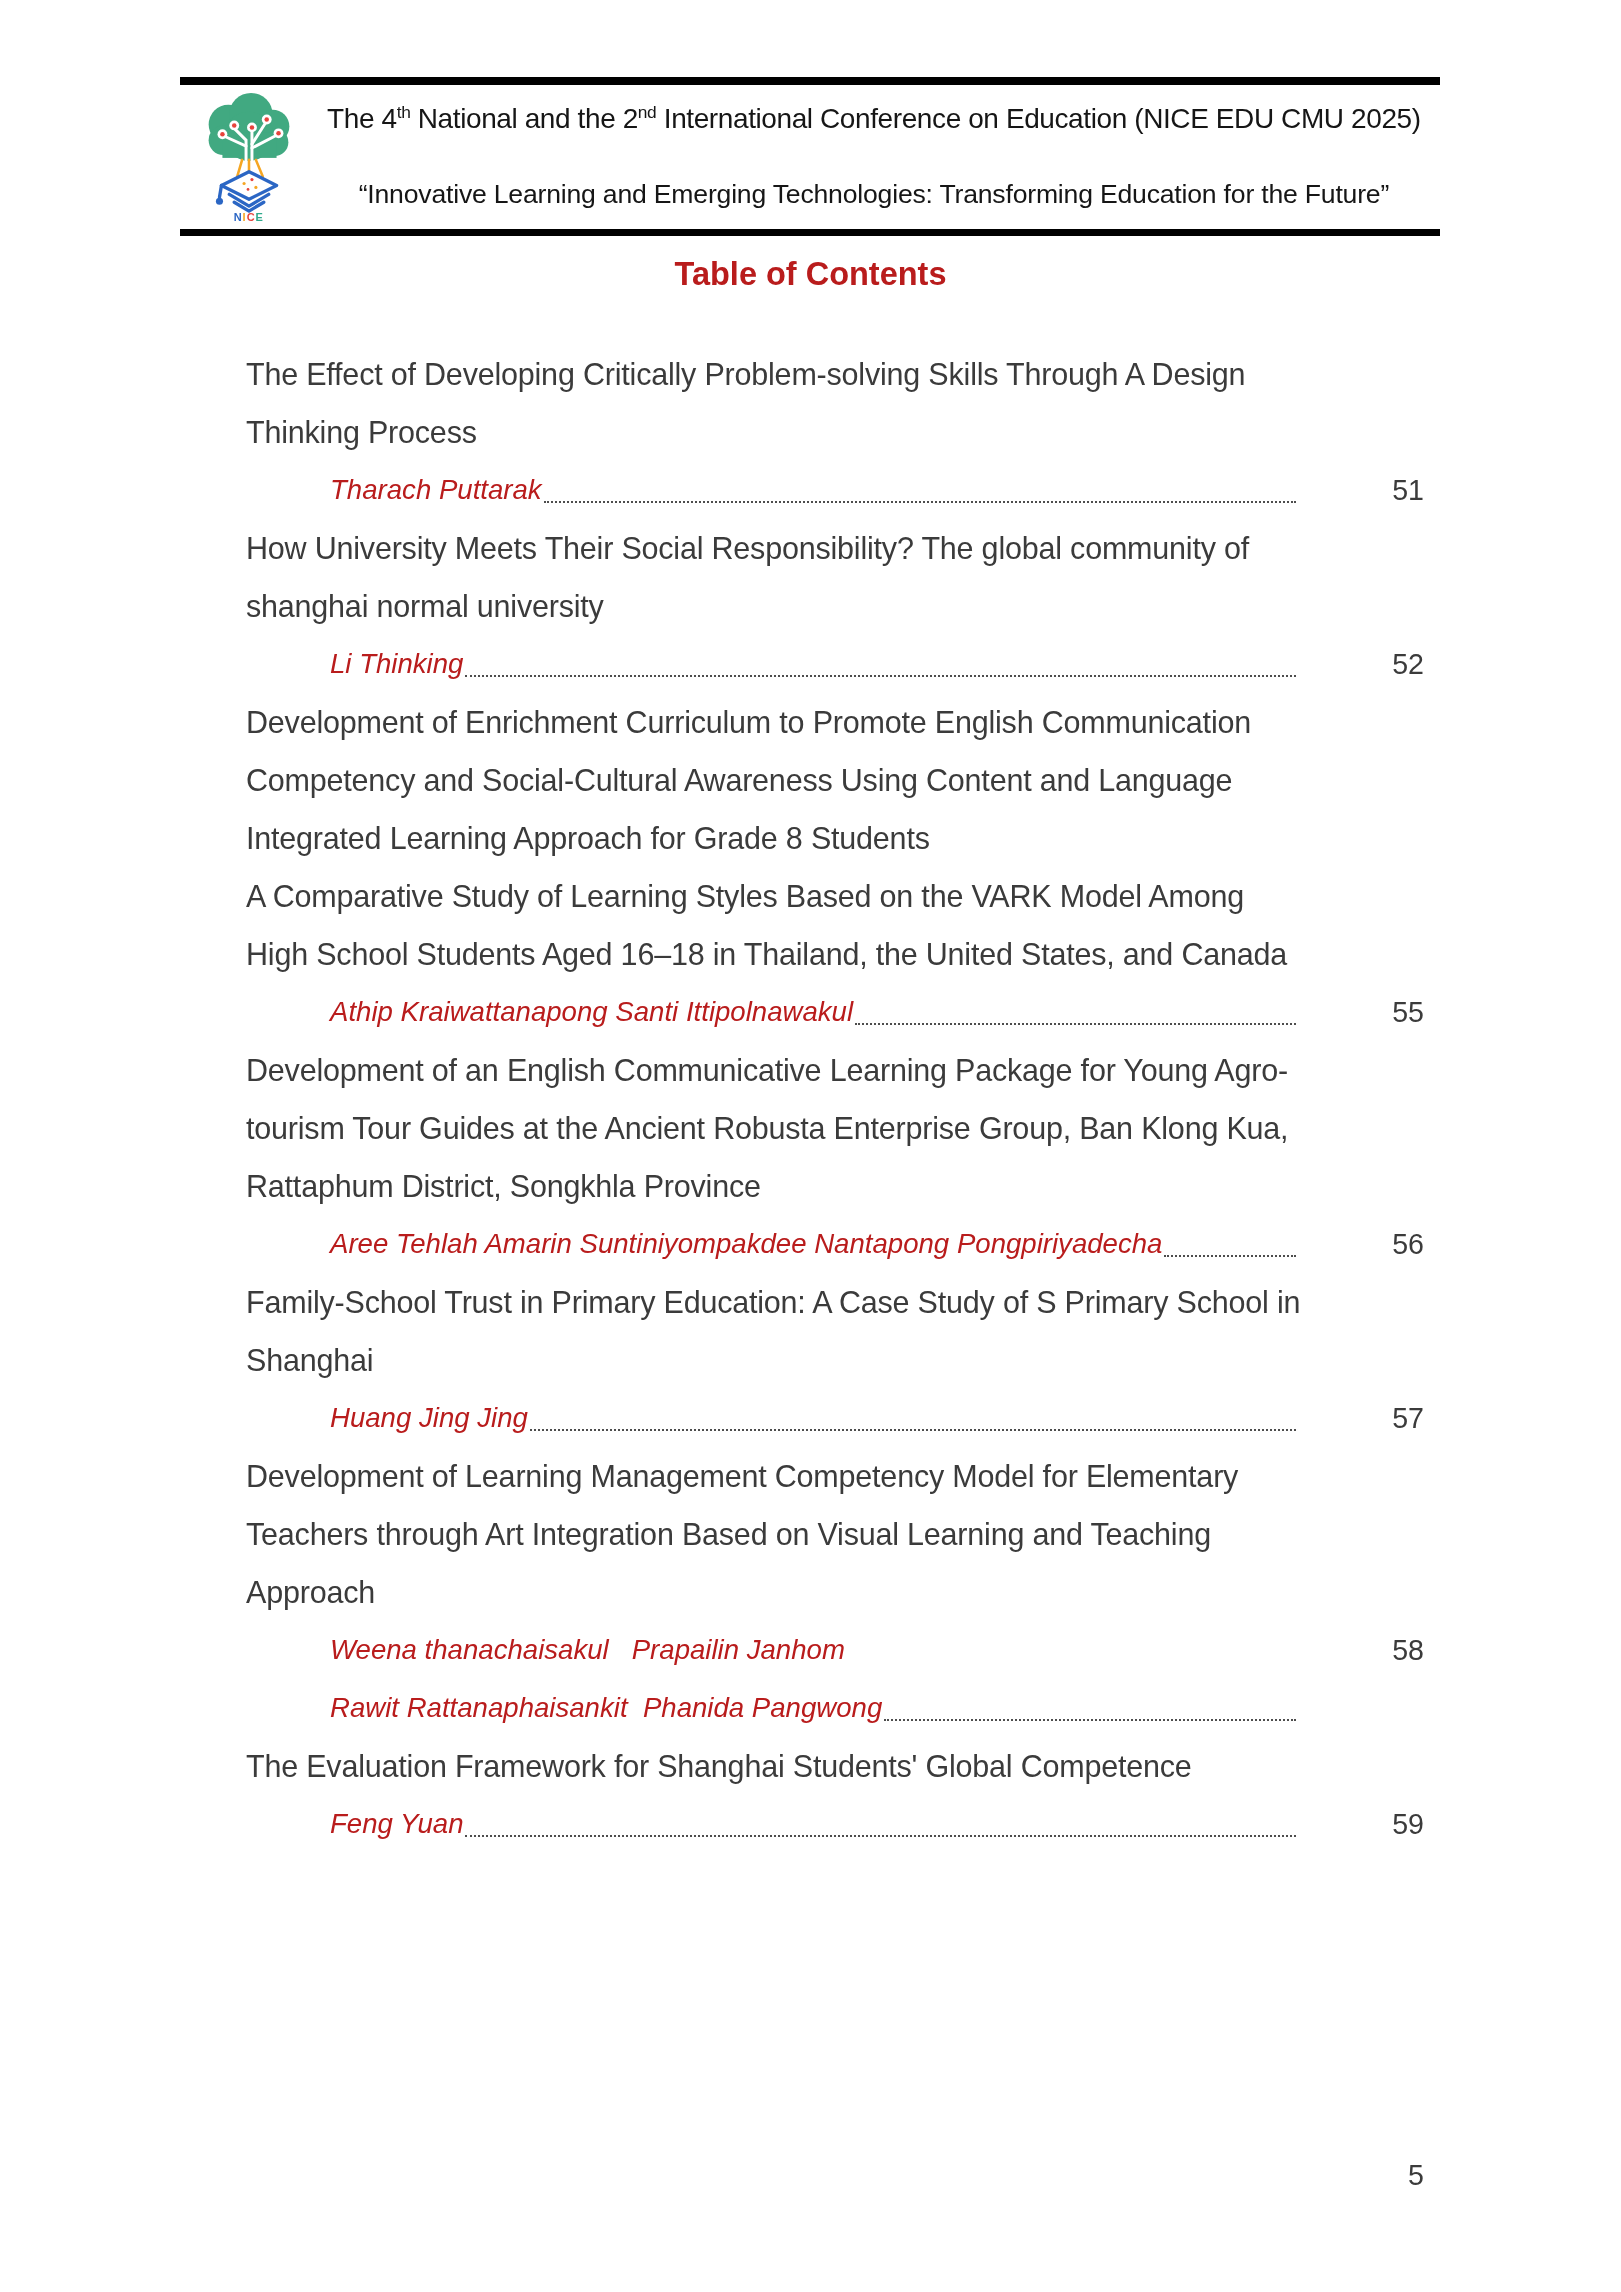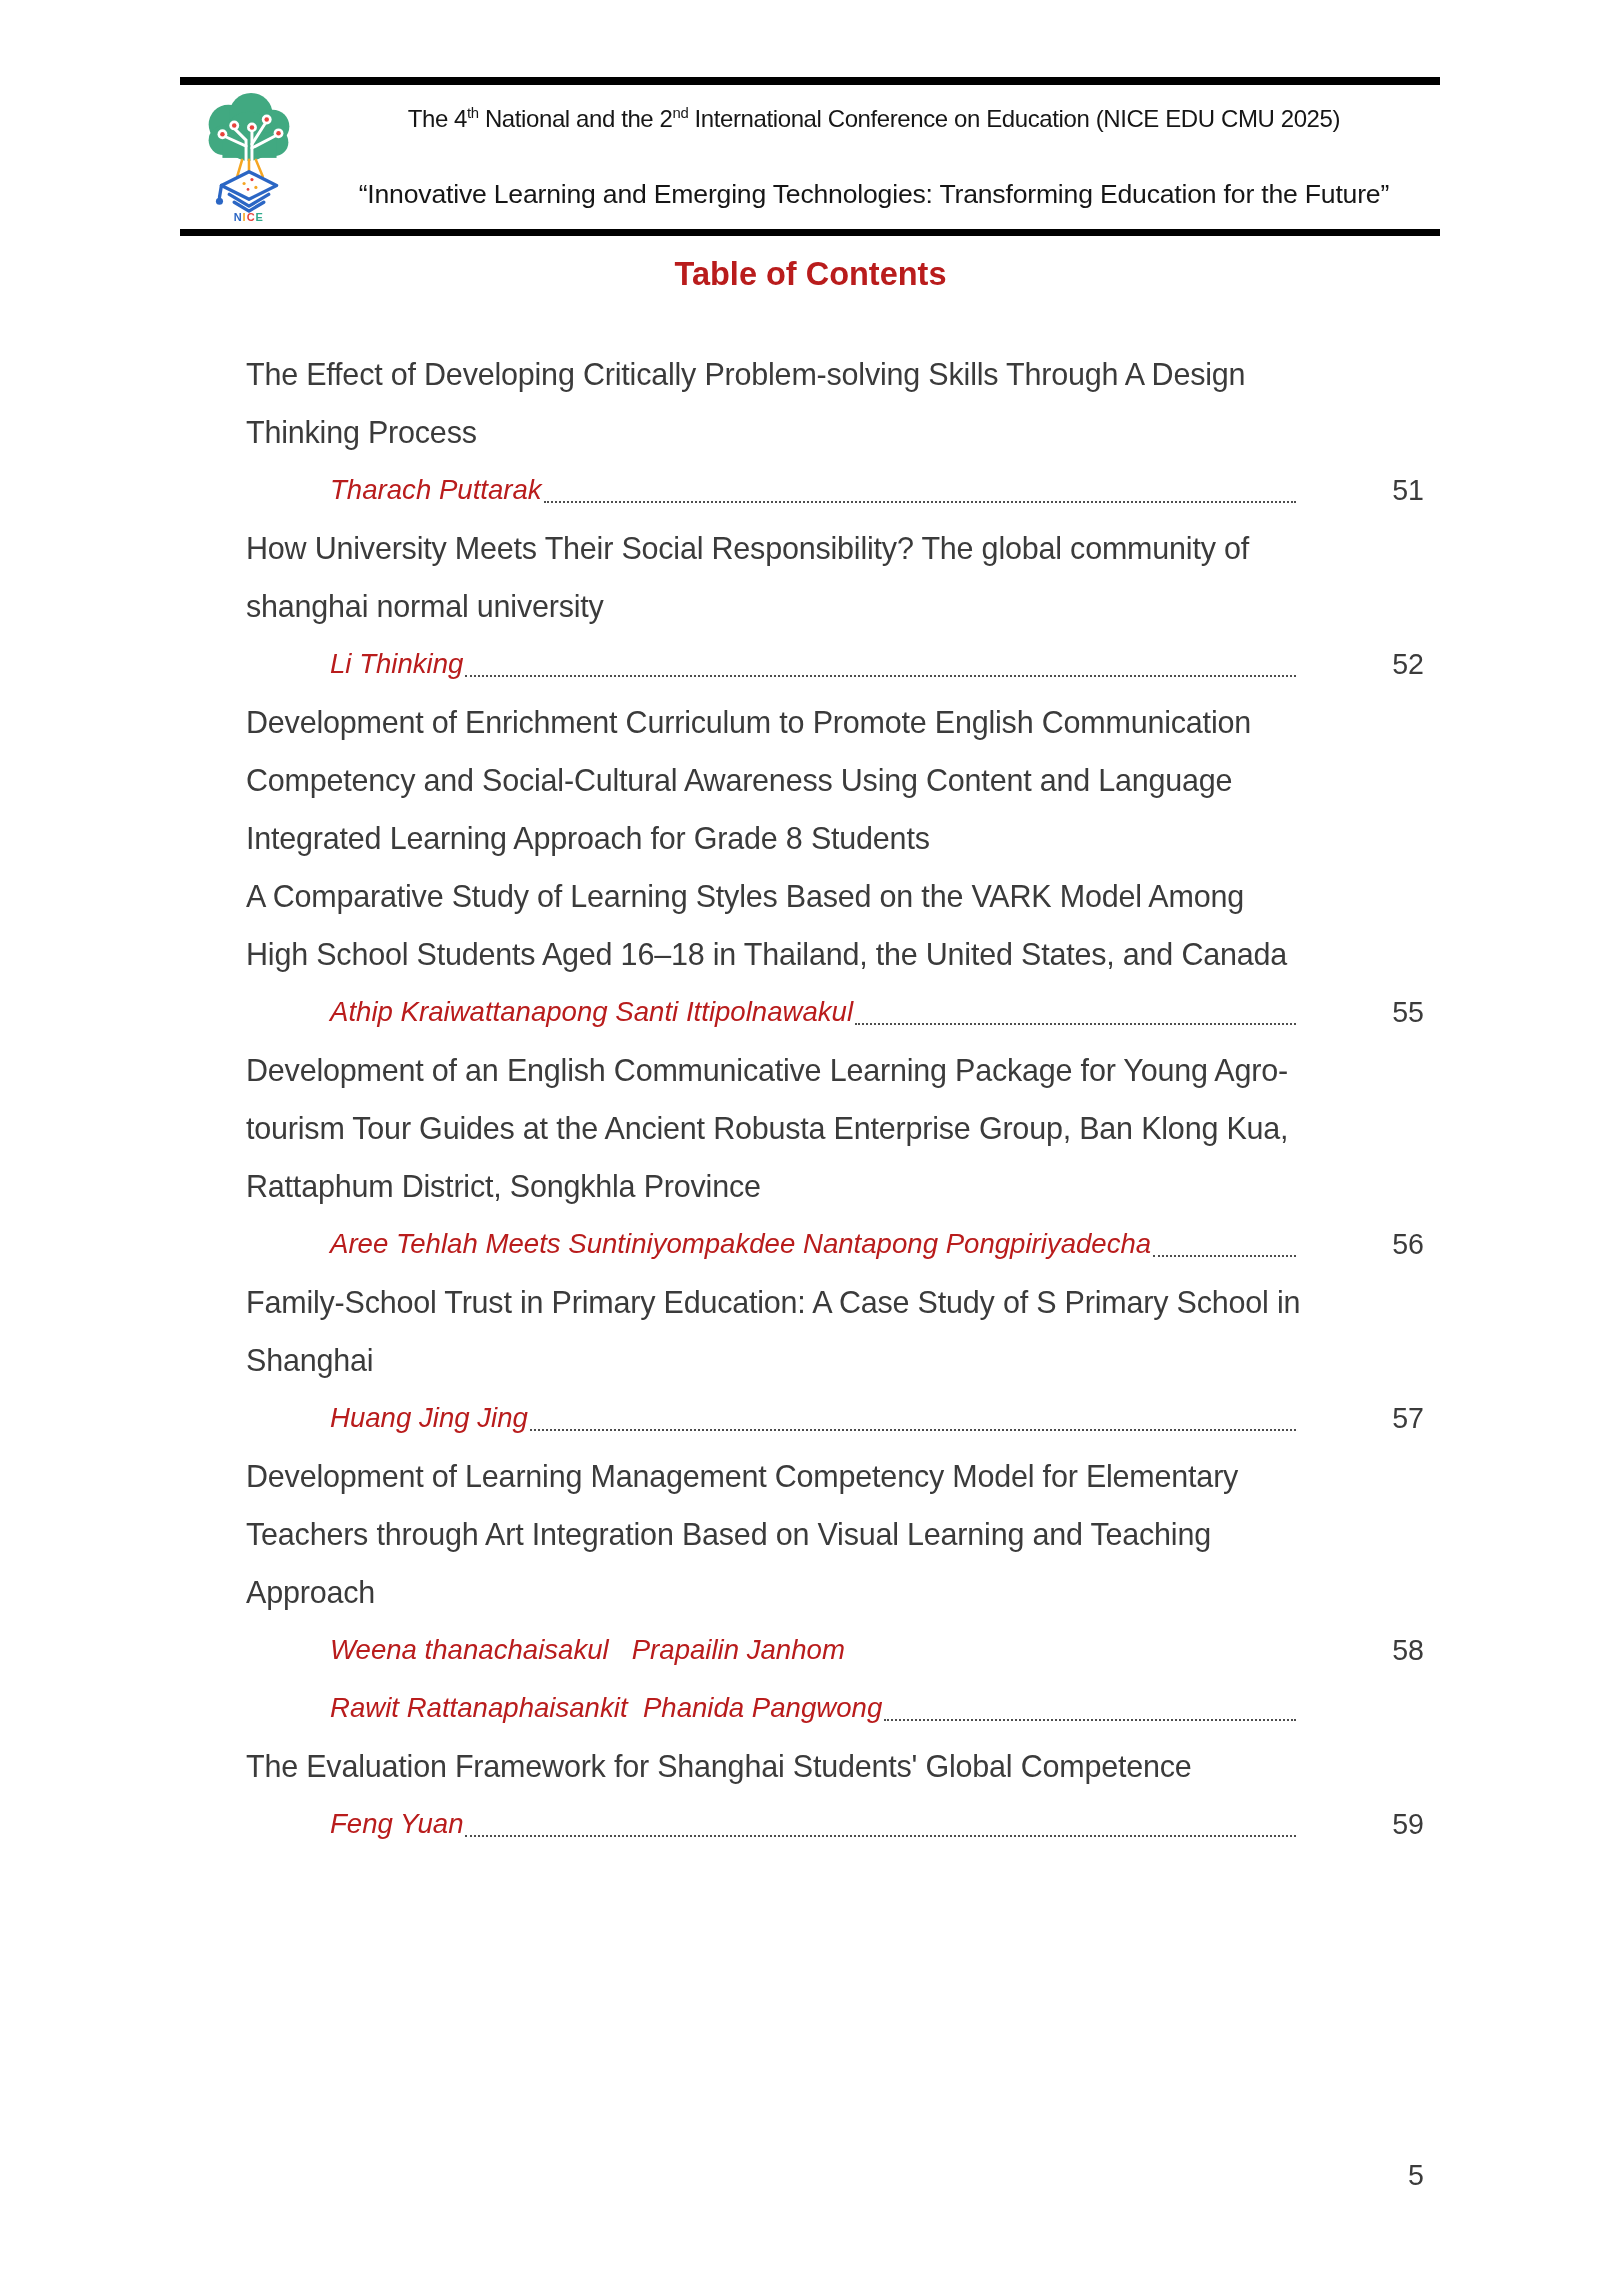--- a/index.html
+++ b/index.html
@@ -26,21 +26,21 @@
     flex:0 0 auto; width:110px; margin-left:13.8px;
     display:flex; flex-direction:column; align-items:center;
   }
   .logo svg { display:block; }
   .logo-text {
     font-size:11px; font-weight:bold; letter-spacing:1px;
     line-height:13.8px; margin-top:-3.9px;
   }
   .header-text { flex:1; text-align:center; padding:0 5.9px 0 9.9px; }
   .h-line1 {
-    font-size:24px; letter-spacing:-0.4px; line-height:33px;
+    font-size:28px; letter-spacing:-0.4px; line-height:33px;
     margin-bottom:19.7px; white-space:nowrap;
   }
   .h-line1 sup { font-size:0.62em; line-height:0; }
   .h-line2 {
     font-size:26.6px; letter-spacing:-0.2px; line-height:33px; white-space:nowrap;margin-top:43px;
   }
 
   
   .toc-heading {
     position:absolute; top:256px; left:0; width:100%;
@@ -195,21 +195,21 @@
     </div>
 
     <div class="entry">
       <div class="t-lines">
           <div class="t-line">Development of an English Communicative Learning Package for Young Agro-</div>
           <div class="t-line">tourism Tour Guides at the Ancient Robusta Enterprise Group, Ban Klong Kua,</div>
           <div class="t-line">Rattaphum District, Songkhla Province</div>
         </div>
       <div class="a-rows">
           <div class="a-row">
-            <span class="a-name">Aree Tehlah Meets Suntiniyompakdee Nantapong Pongpiriyadecha</span>
+            <span class="a-name">Aree Tehlah Amarin Suntiniyompakdee Nantapong Pongpiriyadecha</span>
             <span class="leader"></span>
             <span class="pageno">56</span>
           </div>
         </div>
     </div>
 
     <div class="entry">
       <div class="t-lines">
           <div class="t-line">Family-School Trust in Primary Education: A Case Study of S Primary School in</div>
           <div class="t-line">Shanghai</div>

